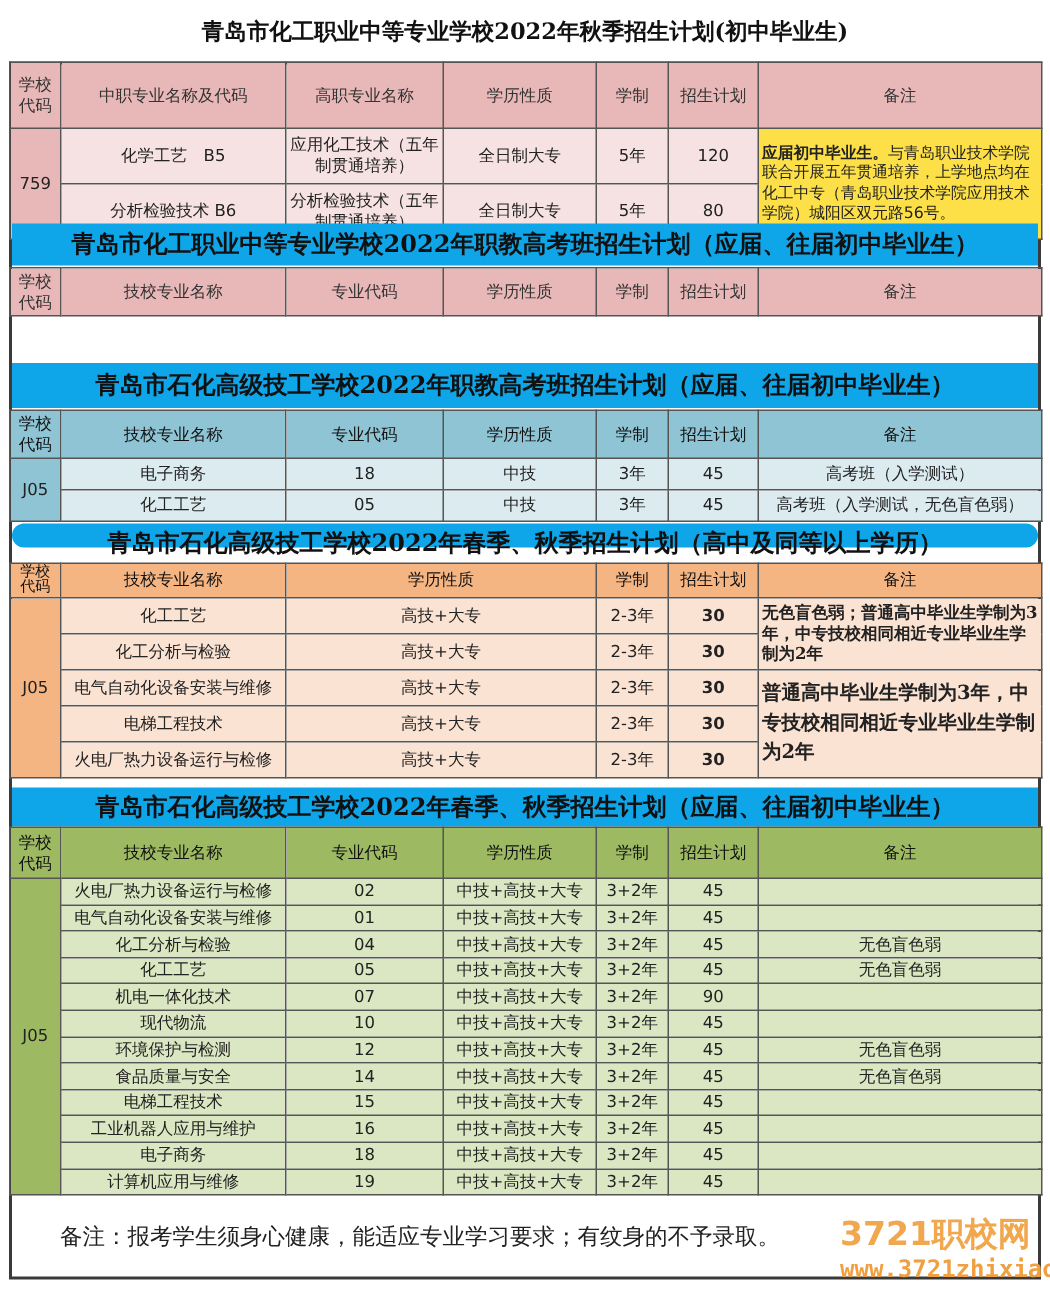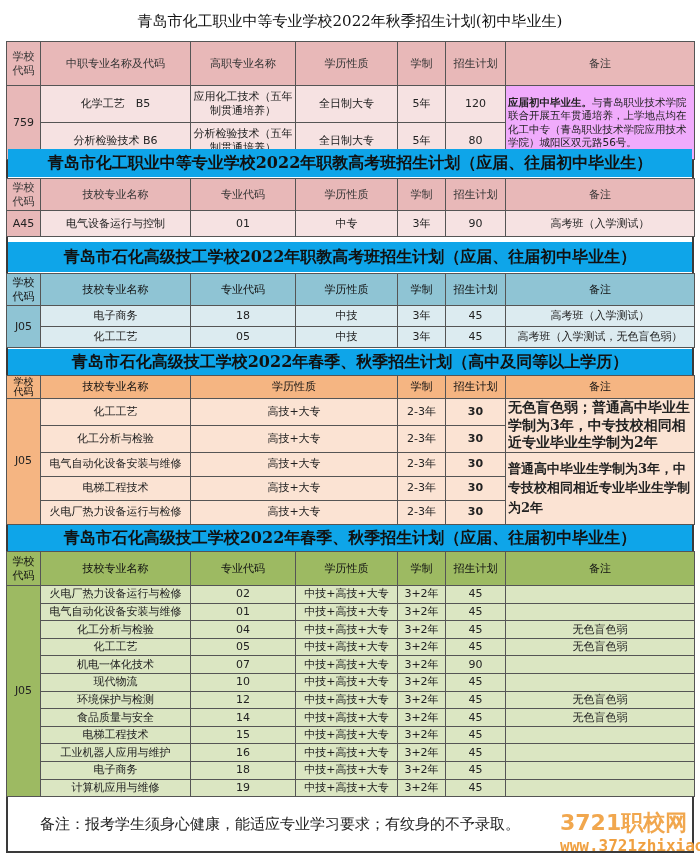--- a/index.html
+++ b/index.html
@@ -1,21 +1,21 @@
 <!DOCTYPE html>
 <html><head>
 <meta charset="utf-8">
 <style>
   * { box-sizing: border-box; margin: 0; padding: 0; }
   html, body { width: 700px; height: 859px; background: #ffffff; overflow: hidden; }
   body { font-family: "DejaVu Sans", "Liberation Sans", sans-serif; color: #222; position: relative; }
 
   .page-title {
     position: absolute; left: 0; top: 6px; width: 700px; height: 30px;
-    text-align: center; font-family: "DejaVu Serif", serif; font-weight: normal;
+    text-align: center; font-family: "DejaVu Serif", serif; font-weight: bold;
     font-size: 15px; line-height: 30px; color: #111;
   }
 
   .frame {
     position: absolute; left: 6px; top: 41px; width: 688px; height: 812px;
     border: 2px solid #3a3a3a; background: #fff;
   }
 
   table.grid {
     position: absolute; left: 6px; border-collapse: collapse; table-layout: fixed;
@@ -31,21 +31,21 @@
   .sec-title {
     position: absolute; left: 8px; width: 684px; text-align: center;
     font-family: "DejaVu Serif", serif; font-weight: bold; font-size: 16px;
     background: #0ea5e9; color: #111;
   }
 
   
   .pink th { background: #e8b8b8; color: #333; }
   .pink td { background: #f6e2e2; }
   .pink td.code { background: #e8b8b8; }
-  .pink td.note { background: #f0abfc; text-align: left; font-size: 10.5px; }
+  .pink td.note { background: #fde047; text-align: left; font-size: 10.5px; }
 
   
   .blue th { background: #8fc4d4; color: #111; }
   .blue td { background: #dcebf0; }
   .blue td.code { background: #8fc4d4; }
 
   
   .orange th { background: #f5b582; color: #111; }
   .orange td { background: #fbe3d3; }
   .orange td.code { background: #f5b582; }
@@ -130,29 +130,20 @@
   <tbody>
       <tr style="height:32px">
     <th style="font-weight:normal">学校代码</th>
     <th>技校专业名称</th>
     <th>专业代码</th>
     <th>学历性质</th>
     <th>学制</th>
     <th>招生计划</th>
     <th>备注</th>
   </tr>
-  <tr style="height:26px">
-    <td class="code">A45</td>
-    <td>电气设备运行与控制</td>
-    <td>01</td>
-    <td>中专</td>
-    <td>3年</td>
-    <td>90</td>
-    <td>高考班（入学测试）</td>
-  </tr>
 </tbody>
   </table>
 
 <div class="sec-title" style="top:242px;height:30px;line-height:30px;">青岛市石化高级技工学校2022年职教高考班招生计划（应届、往届初中毕业生）</div>
 
 <table class="grid blue bold-th" style="top:273px;">
   <colgroup>
     <col style="width:34px">
       <col style="width:150px">
       <col style="width:105px">
@@ -184,21 +175,21 @@
     <td>化工工艺</td>
     <td>05</td>
     <td>中技</td>
     <td>3年</td>
     <td>45</td>
     <td>高考班（入学测试，无色盲色弱）</td>
   </tr>
 </tbody>
   </table>
 
-<div class="sec-title" style="top:349px;height:26px;line-height:26px;">青岛市石化高级技工学校2022年春季、秋季招生计划（高中及同等以上学历）</div>
+<div class="sec-title" style="top:349px;height:16px;line-height:26px;border-radius:13px;">青岛市石化高级技工学校2022年春季、秋季招生计划（高中及同等以上学历）</div>
 
 <table class="grid orange bold-th" style="top:375px;">
   <colgroup>
     <col style="width:34px">
       <col style="width:150px">
       <col style="width:207px">
       <col style="width:48px">
       <col style="width:60px">
       <col style="width:189px">
   </colgroup>
@@ -210,21 +201,21 @@
     <th>学制</th>
     <th>招生计划</th>
     <th>备注</th>
   </tr>
   <tr style="height:24px">
     <td class="code" rowspan="5">J05</td>
     <td>化工工艺</td>
     <td>高技+大专</td>
     <td>2-3年</td>
     <td style="font-weight:bold">30</td>
-    <td class="note" rowspan="2" style="font-size:14px">无色盲色弱；普通高中毕业生学制为3年，中专技校相同相近专业毕业生学制为2年</td>
+    <td class="note" rowspan="2" style="font-size:11px">无色盲色弱；普通高中毕业生学制为3年，中专技校相同相近专业毕业生学制为2年</td>
   </tr>
   <tr style="height:24px">
     <td>化工分析与检验</td>
     <td>高技+大专</td>
     <td>2-3年</td>
     <td style="font-weight:bold">30</td>
   </tr>
   <tr style="height:24px">
     <td>电气自动化设备安装与维修</td>
     <td>高技+大专</td>

